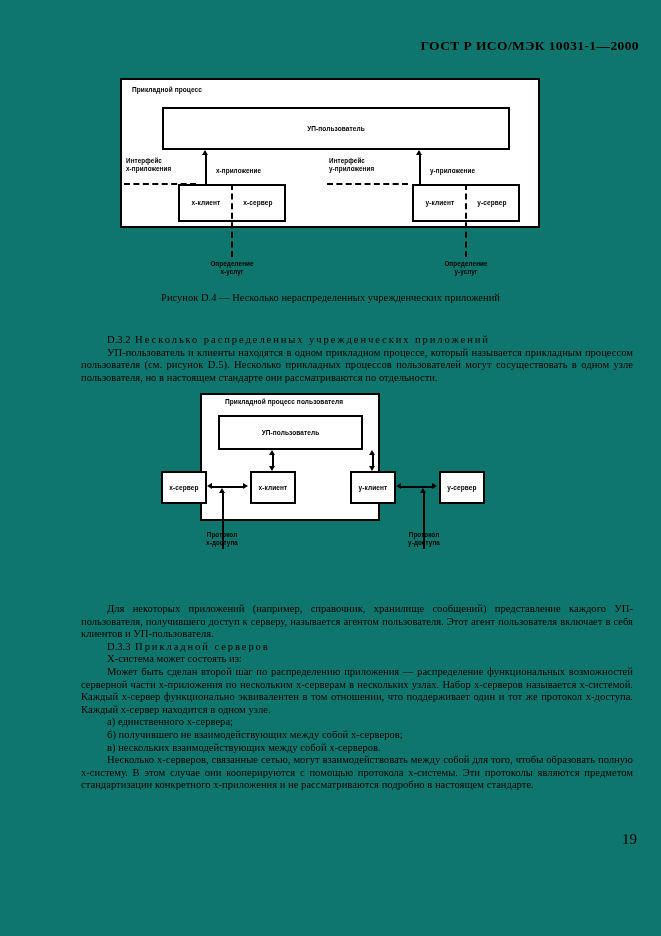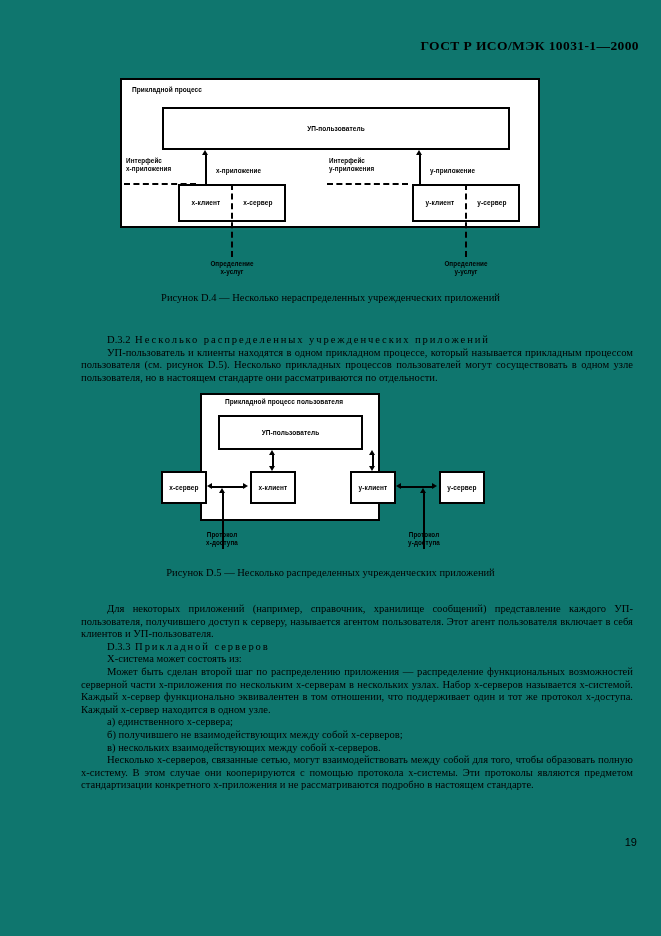--- a/index.html
+++ b/index.html
@@ -161,22 +161,22 @@
   .listitem {
     text-indent: 26px;
     margin: 0;
     text-align: left;
   }
 
   .page-number {
     position: absolute;
     right: 24px;
     bottom: 88px;
-    font-family: Liberation Sans, sans-serif;
-    font-size: 11px;
+    font-family: Liberation Serif, serif;
+    font-size: 15px;
   }
 </style>
 </head>
 <body>
 
 <div id="page">
 
   <div class="doc-header">ГОСТ Р ИСО/МЭК 10031-1—2000</div>
 
   <div class="figure" id="fig-d4" style="left:120px; top:78px; width:420px; height:205px;">
@@ -305,21 +305,20 @@
         <span>x-доступа</span>
       </div>
       <div class="flabel" style="left:232px; top:138px; width:74px;">
         <span>Протокол</span><br>
         <span>y-доступа</span>
       </div>
 
     </div>
   </div>
 
-  <div class="caption" style="top:567px;">Рисунок D.5 — Несколько распределенных учрежденческих приложений</div>
 
   <div class="body-block" style="top:603px;font-family:Liberation Serif, serif;">
 
     <p>Для некоторых приложений (например, справочник, хранилище сообщений) представление каждого УП-пользователя, получившего доступ к серверу, называется агентом пользователя. Этот агент пользователя включает в себя клиентов и УП-пользователя.</p>
 
     <p class="heading"><span class="hnum">D.3.3</span> <span>Прикладной серверов</span></p>
 
     <p>X-система может состоять из:</p>
 
     <p>Может быть сделан второй шаг по распределению приложения — распределение функциональных возможностей серверной части x-приложения по нескольким x-серверам в нескольких узлах. Набор x-серверов называется x-системой. Каждый x-сервер функционально эквивалентен в том отношении, что поддерживает один и тот же протокол x-доступа. Каждый x-сервер находится в одном узле.</p>

